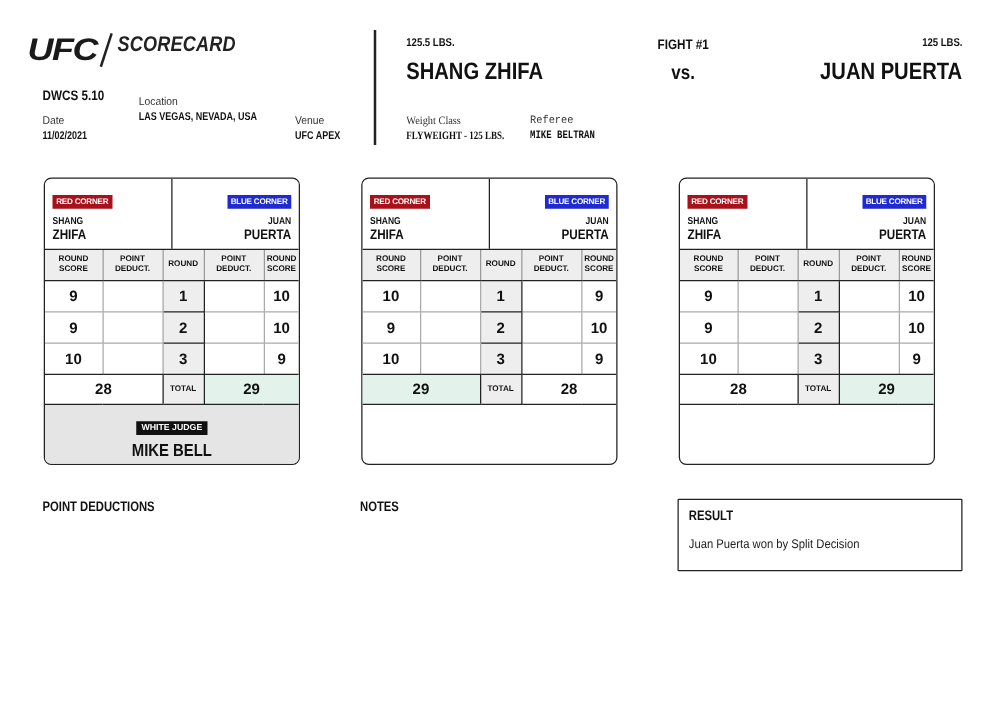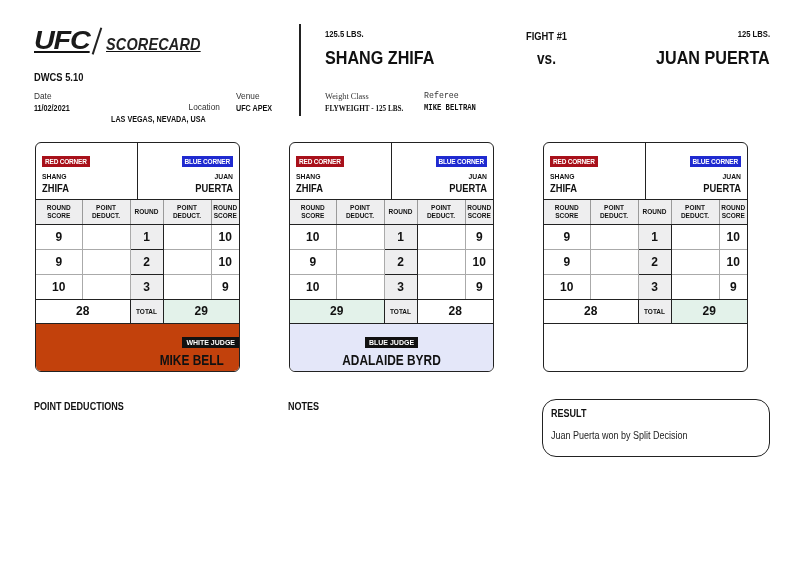--- a/index.html
+++ b/index.html
@@ -1,19 +1,19 @@
 <!DOCTYPE html>
 <html><head>
 <meta charset="utf-8">
 <style>
   * { box-sizing: border-box; margin: 0; padding: 0; }
   html, body { width: 804px; height: 568px; background: #ffffff; overflow: hidden; }
   body { font-family: "Liberation Sans", sans-serif; color: #111; position: relative; }
 
-  .logo { position: absolute; left: 34px; top: 26px; display: flex; align-items: flex-end; text-decoration: underline; }
+  .logo { position: absolute; left: 22px; top: 26px; display: flex; align-items: flex-start; }
   .logo-ufc { font-size: 25px; font-weight: 900; font-style: italic; letter-spacing: -1px; color: #1a1a1a; transform: scaleX(1.15); transform-origin: left; display: inline-block; width: 58px; }
   .logo-slash { width: 1.5px; height: 28px; background: #222; transform: rotate(18deg); margin: 0 8px 0 4px; }
   .logo-text { font-size: 17px; font-weight: 700; font-style: italic; color: #222; transform: scaleX(0.85); transform-origin: left; display: inline-block; letter-spacing: 0.2px; }
 
   .event { position: absolute; left: 34px; top: 71px; font-size: 11px; font-weight: 700; transform: scaleX(0.85); transform-origin: left; }
 
   .meta { position: absolute; font-size: 9px; }
   .meta .lbl { color: #333; font-weight: 400; transform: scaleX(0.92); transform-origin: left; display: block; }
   .meta .val { font-weight: 700; font-size: 9px; margin-top: 2px; display: block; transform: scaleX(0.8); transform-origin: left; white-space: nowrap; }
 
@@ -45,45 +45,45 @@
   .srow td:last-child { border-right: none; }
   .srow td.rnd { background: #eeeeef; border-left: 1.5px solid #222; border-right: 1.5px solid #222; border-bottom: 1.5px solid #222; }
   .srow.r3 td { border-bottom: 1.5px solid #222; }
   .trow td { height: 24px; font-size: 12px; font-weight: 700; border-bottom: 1.5px solid #222; }
   .trow td.tl { background: #eeeeef; font-size: 6.5px; border-left: 1.5px solid #222; border-right: 1.5px solid #222; }
   .trow td.win { background: #e3f2ea; }
 
   .judge-area { height: 49px; text-align: center; padding-top: 7px; }
   .judge-badge { display: inline-block; background: #111; color: #fff; font-size: 7px; font-weight: 700; padding: 2px 4px; }
   .judge-name { font-size: 14px; font-weight: 700; margin-top: 3px; transform: scaleX(0.85); display: block; white-space: nowrap; }
-  .white { background: #c2410c; text-align: right; }
+  .white { background: #e5e5e5; }
   .blue-t { background: #e4e7f9; }
   .pink-t { background: #f4dadd; }
 
   .sec-title { position: absolute; top: 400px; font-size: 11px; font-weight: 700; transform: scaleX(0.82); transform-origin: left; }
 
-  .result { position: absolute; left: 542px; top: 399px; width: 228px; height: 58px; border: 1.5px solid #222; border-radius: 14px; padding: 7px 8px; }
+  .result { position: absolute; left: 542px; top: 399px; width: 228px; height: 58px; border: 1.5px solid #222; border-radius: 1px; padding: 7px 8px; }
   .result-title { font-size: 11px; font-weight: 700; transform: scaleX(0.82); transform-origin: left; display: block; }
   .result-text { font-size: 10px; margin-top: 11px; transform: scaleX(0.9); transform-origin: left; display: block; color: #222; white-space: nowrap; }
 </style>
 </head>
 <body>
 
 <div class="logo">
   <span class="logo-ufc">UFC</span>
   <span class="logo-slash"></span>
   <span class="logo-text">SCORECARD</span>
 </div>
 <div class="event">DWCS 5.10</div>
 
 <div class="meta" style="left:34px; top:91px;">
   <span class="lbl">Date</span>
   <span class="val">11/02/2021</span>
 </div>
-<div class="meta" style="left:111px; top:102px;text-align:right;">
+<div class="meta" style="left:111px; top:76px;">
   <span class="lbl">Location</span>
   <span class="val">LAS VEGAS, NEVADA, USA</span>
 </div>
 <div class="meta" style="left:236px; top:91px;">
   <span class="lbl">Venue</span>
   <span class="val">UFC APEX</span>
 </div>
 
 <div class="vdivider"></div>
 
@@ -215,24 +215,20 @@
       <td></td>
       <td>9</td>
     </tr>
       <tr class="trow">
         <td colspan="2" class="win">29</td>
         <td class="tl">TOTAL</td>
         <td colspan="2" class="">28</td>
       </tr>
     </tbody>
     </table>
-    <div class="judge-area blue-t">
-      <span class="judge-badge">BLUE JUDGE</span>
-      <span class="judge-name">ADALAIDE BYRD</span>
-    </div>
   </div>
 <div class="card" style="left:543px;">
     <div class="card-head">
       <div class="corner red">
         <span class="badge red">RED CORNER</span>
         <span class="cn1">SHANG</span>
         <span class="cn2">ZHIFA</span>
       </div>
       <div class="corner blue">
         <span class="badge blue">BLUE CORNER</span>

